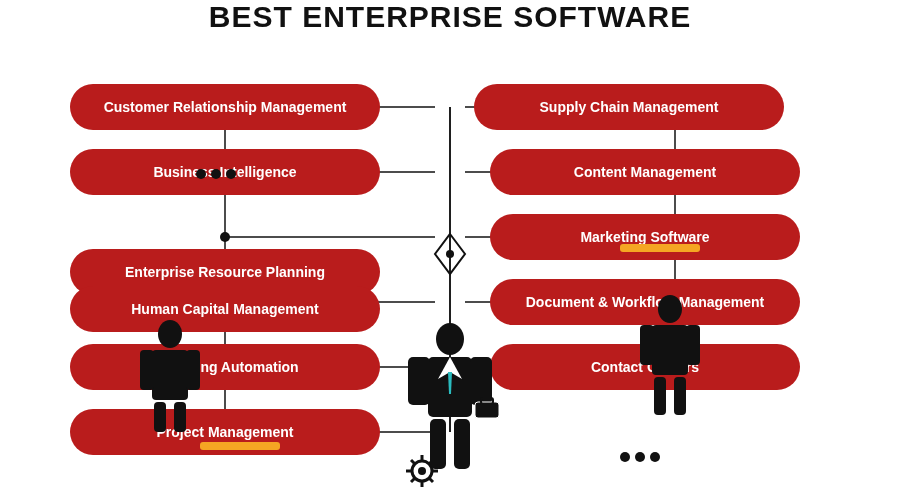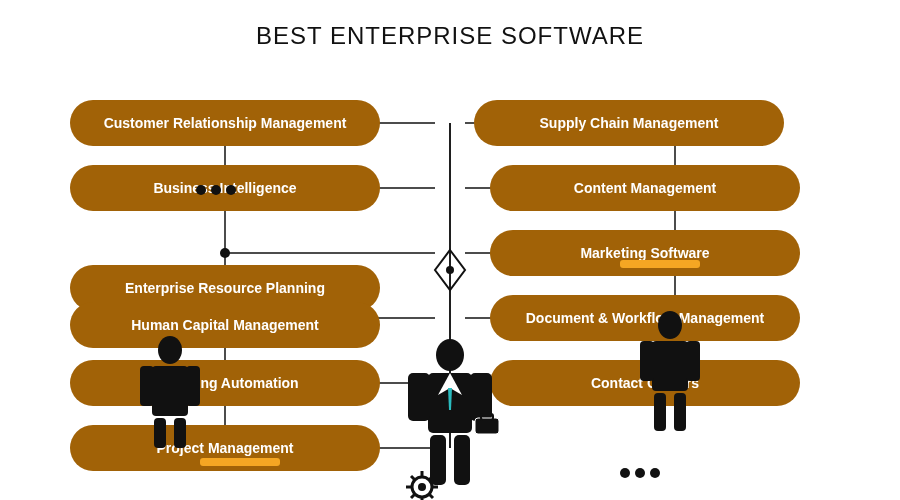--- a/index.html
+++ b/index.html
@@ -8,25 +8,24 @@
       width: 900px;
       height: 500px;
       background: #ffffff;
       font-family: 'Arial', sans-serif;
       overflow: hidden;
       position: relative;
     }
 
     .page-title {
       text-align: center;
-      font-size: 24px;
-      font-weight: 400;
+      font-size: 30px;
+      font-weight: 700;
       letter-spacing: 1px;
       color: #111111;
-      padding-top: 22px;
       padding-bottom: 10px;
     }
 
     .diagram-container {
       position: relative;
       width: 900px;
       height: 440px;
     }
 
     
@@ -34,21 +33,21 @@
       position: absolute;
       top: 0; left: 0;
       width: 100%;
       height: 100%;
       pointer-events: none;
     }
 
     
     .pill {
       position: absolute;
-      background: #a16207;
+      background: #b91c1c;
       border-radius: 30px;
       display: flex;
       align-items: center;
       justify-content: center;
       color: #fff;
       font-weight: 700;
       font-size: 14px;
       text-align: center;
       padding: 0 18px;
       height: 46px;

